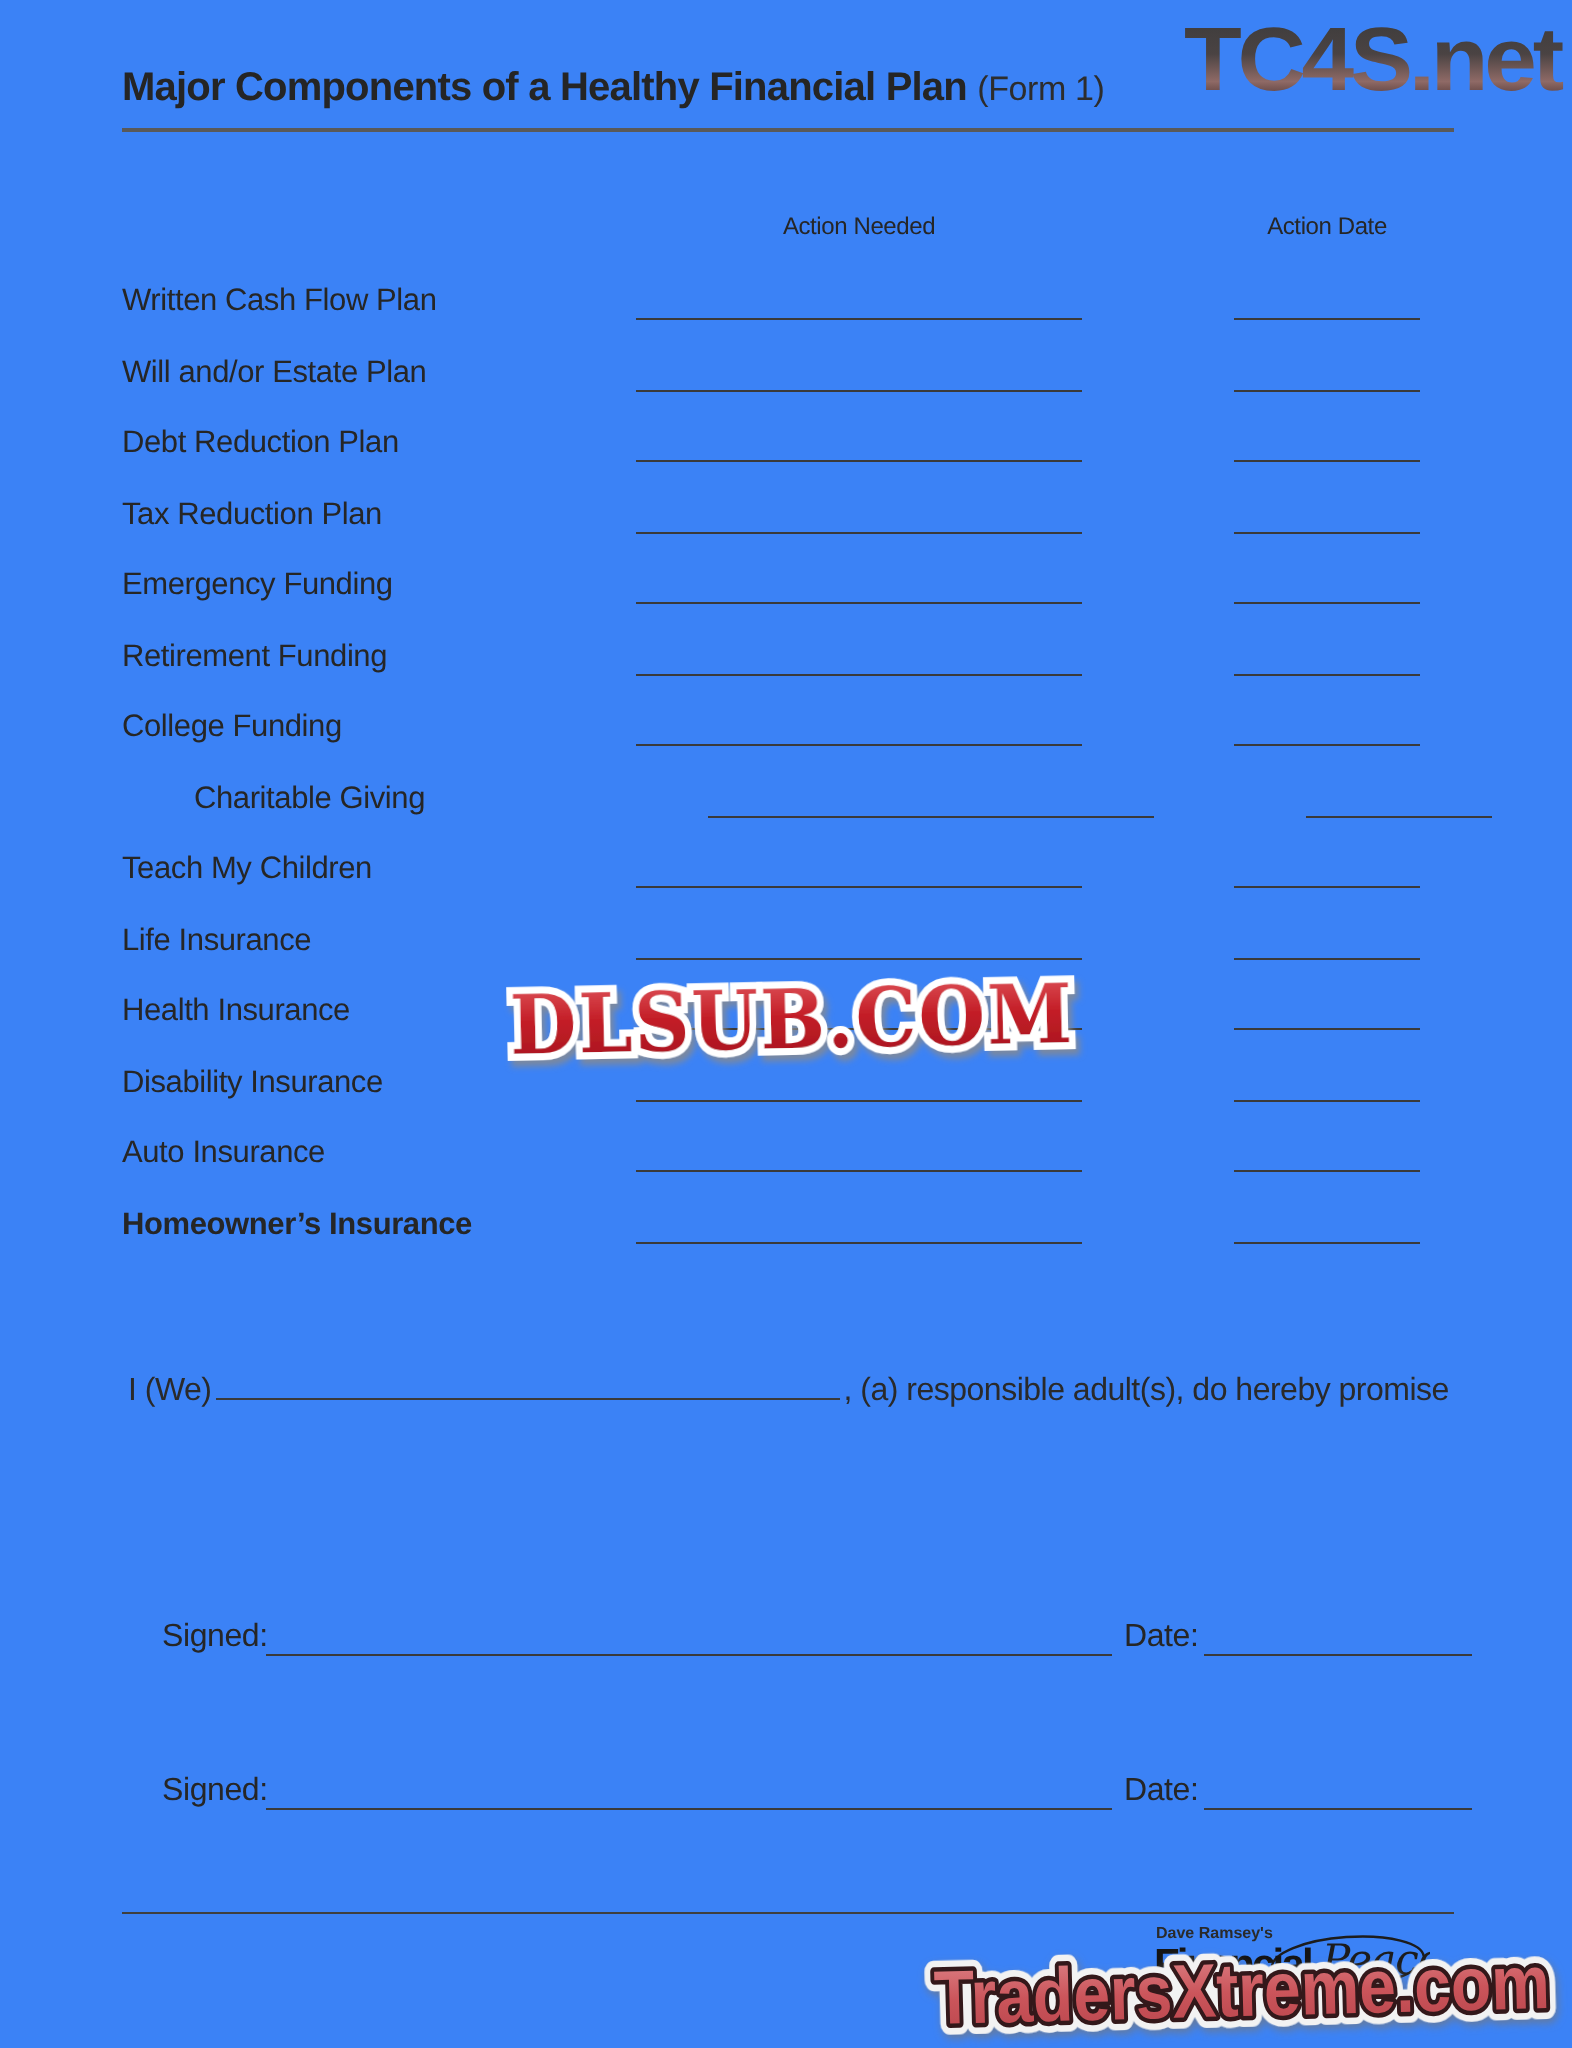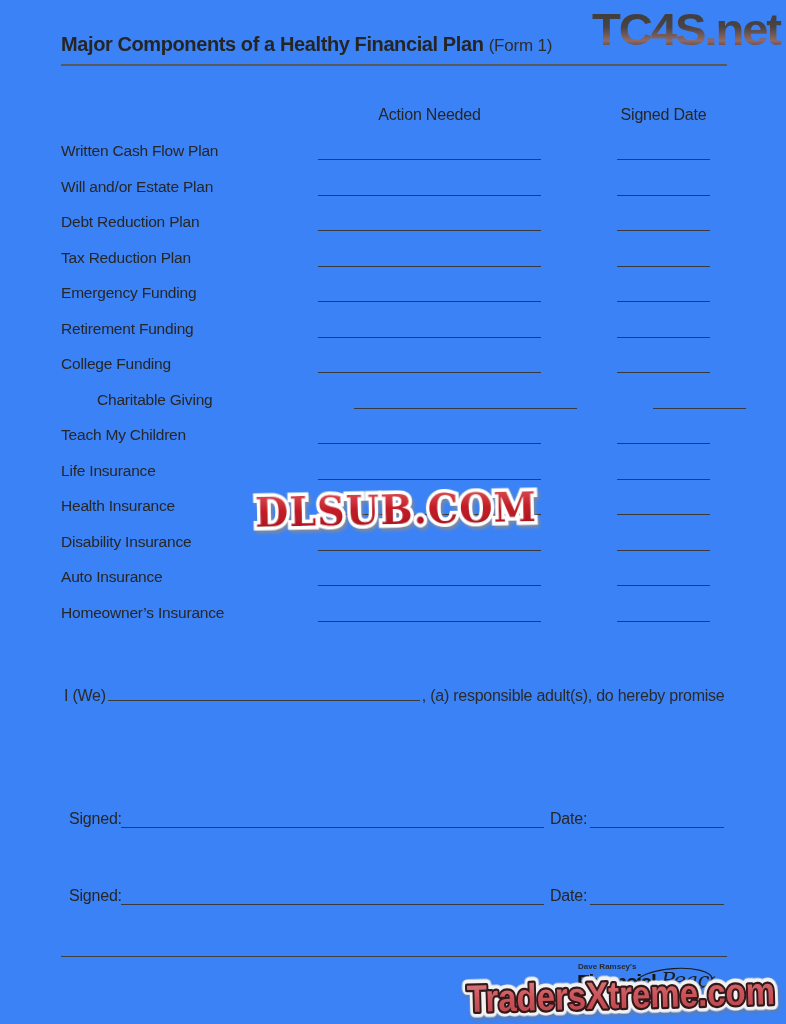--- a/index.html
+++ b/index.html
@@ -9,35 +9,35 @@
   }
   
   .title{
     position:absolute;left:61px;top:33px;margin:0;white-space:nowrap;
     font-size:20px;font-weight:bold;letter-spacing:-0.4px;color:#252525;
   }
   .title .form-label{font-weight:normal;font-size:17px;letter-spacing:-0.2px;color:#2d2d2d;}
   .title-rule{position:absolute;left:61px;top:64px;width:666px;height:2px;background:#595959;}
   .tc4s{position:absolute;left:588px;top:2px;}
   
-  .col-header{position:absolute;top:106px;font-size:16px;letter-spacing:-0.2px;color:#262626;text-align:center;}
+  .col-header{position:absolute;top:106px;font-size:12px;letter-spacing:-0.2px;color:#262626;text-align:center;}
   .col-header.needed{left:318px;width:223px;}
   .col-header.date{left:617px;width:93px;}
   
   .row{position:absolute;left:0;width:786px;height:18px;}
   .row-label{position:absolute;left:61px;bottom:0;font-size:15.5px;letter-spacing:-0.2px;color:#262626;white-space:nowrap;}
   .fill-line{position:absolute;bottom:0;height:16px;border-bottom:1px solid #3a3a3a;}
   .fill-line.needed{left:318px;width:223px;}
   .fill-line.date{left:617px;width:93px;}
   
   .pledge{position:absolute;left:64px;top:682px;width:680px;font-size:16px;letter-spacing:-0.25px;color:#2a2a2a;}
   .pledge .pl-line{height:27px;line-height:27px;white-space:nowrap;}
   .pledge .blank{display:inline-block;width:312px;height:14px;border-bottom:1px solid #3a3a3a;margin:0 2px;vertical-align:baseline;}
   
-  .sig-row{position:absolute;left:4px;width:674px;height:18px;}
+  .sig-row{position:absolute;left:16px;width:674px;height:18px;}
   .sig-row .sig-label{position:absolute;left:65px;bottom:0;font-size:16px;letter-spacing:-0.2px;color:#262626;}
   .sig-row .date-label{position:absolute;left:546px;bottom:0;font-size:16px;letter-spacing:-0.2px;color:#262626;}
   .sig-row .sig-line{position:absolute;left:117px;bottom:0;width:423px;height:16px;border-bottom:1px solid #3a3a3a;}
   .sig-row .date-line{position:absolute;left:586px;bottom:0;width:134px;height:16px;border-bottom:1px solid #3a3a3a;}
   .sig-row.first{top:810px;}
   .sig-row.second{top:887px;}
   .bottom-rule{position:absolute;left:61px;top:956px;width:666px;height:1px;background:#3f3f3f;}
   
   .fp-logo{position:absolute;left:575px;top:959px;}
   .wm-dlsub{position:absolute;left:246px;top:472px;}
@@ -62,21 +62,21 @@
           <stop offset="100%" stop-color="#2e1a1a"></stop>
         </linearGradient>
       </defs>
       <text x="98" y="43" text-anchor="middle" font-size="45" font-weight="bold" letter-spacing="-2" textLength="188" lengthAdjust="spacingAndGlyphs" fill="url(#tcgrad)">TC4S.net</text>
     </svg>
   </div>
 
   <div class="title-rule"></div>
 
   <div class="col-header needed">Action Needed</div>
-  <div class="col-header date">Signed Date</div>
+  <div class="col-header date">Action Date</div>
 
   <div id="rows">
     <div class="row" style="top: 142px;">
       <span class="row-label">Written Cash Flow Plan</span>
       <span class="fill-line needed"></span>
       <span class="fill-line date"></span>
     </div>
 
     <div class="row" style="top: 177.5px;">
       <span class="row-label">Will and/or Estate Plan</span>
@@ -143,21 +143,21 @@
       <span class="fill-line needed"></span>
       <span class="fill-line date"></span>
     </div>
 
     <div class="row" style="top: 568px; padding-left: 24px;">
       <span class="row-label">Auto Insurance</span>
       <span class="fill-line needed"></span>
       <span class="fill-line date"></span>
     </div>
 
-    <div class="row" style="top: 603.5px;">
+    <div class="row" style="top: 603.5px; font-weight: bold;">
       <span class="row-label">Homeowner’s Insurance</span>
       <span class="fill-line needed"></span>
       <span class="fill-line date"></span>
     </div>
   </div>
 
   <div class="wm-dlsub">
     <svg width="300" height="72" viewBox="0 0 300 72">
       <defs>
         <linearGradient id="dlgrad" x1="0" y1="0" x2="0" y2="1">

